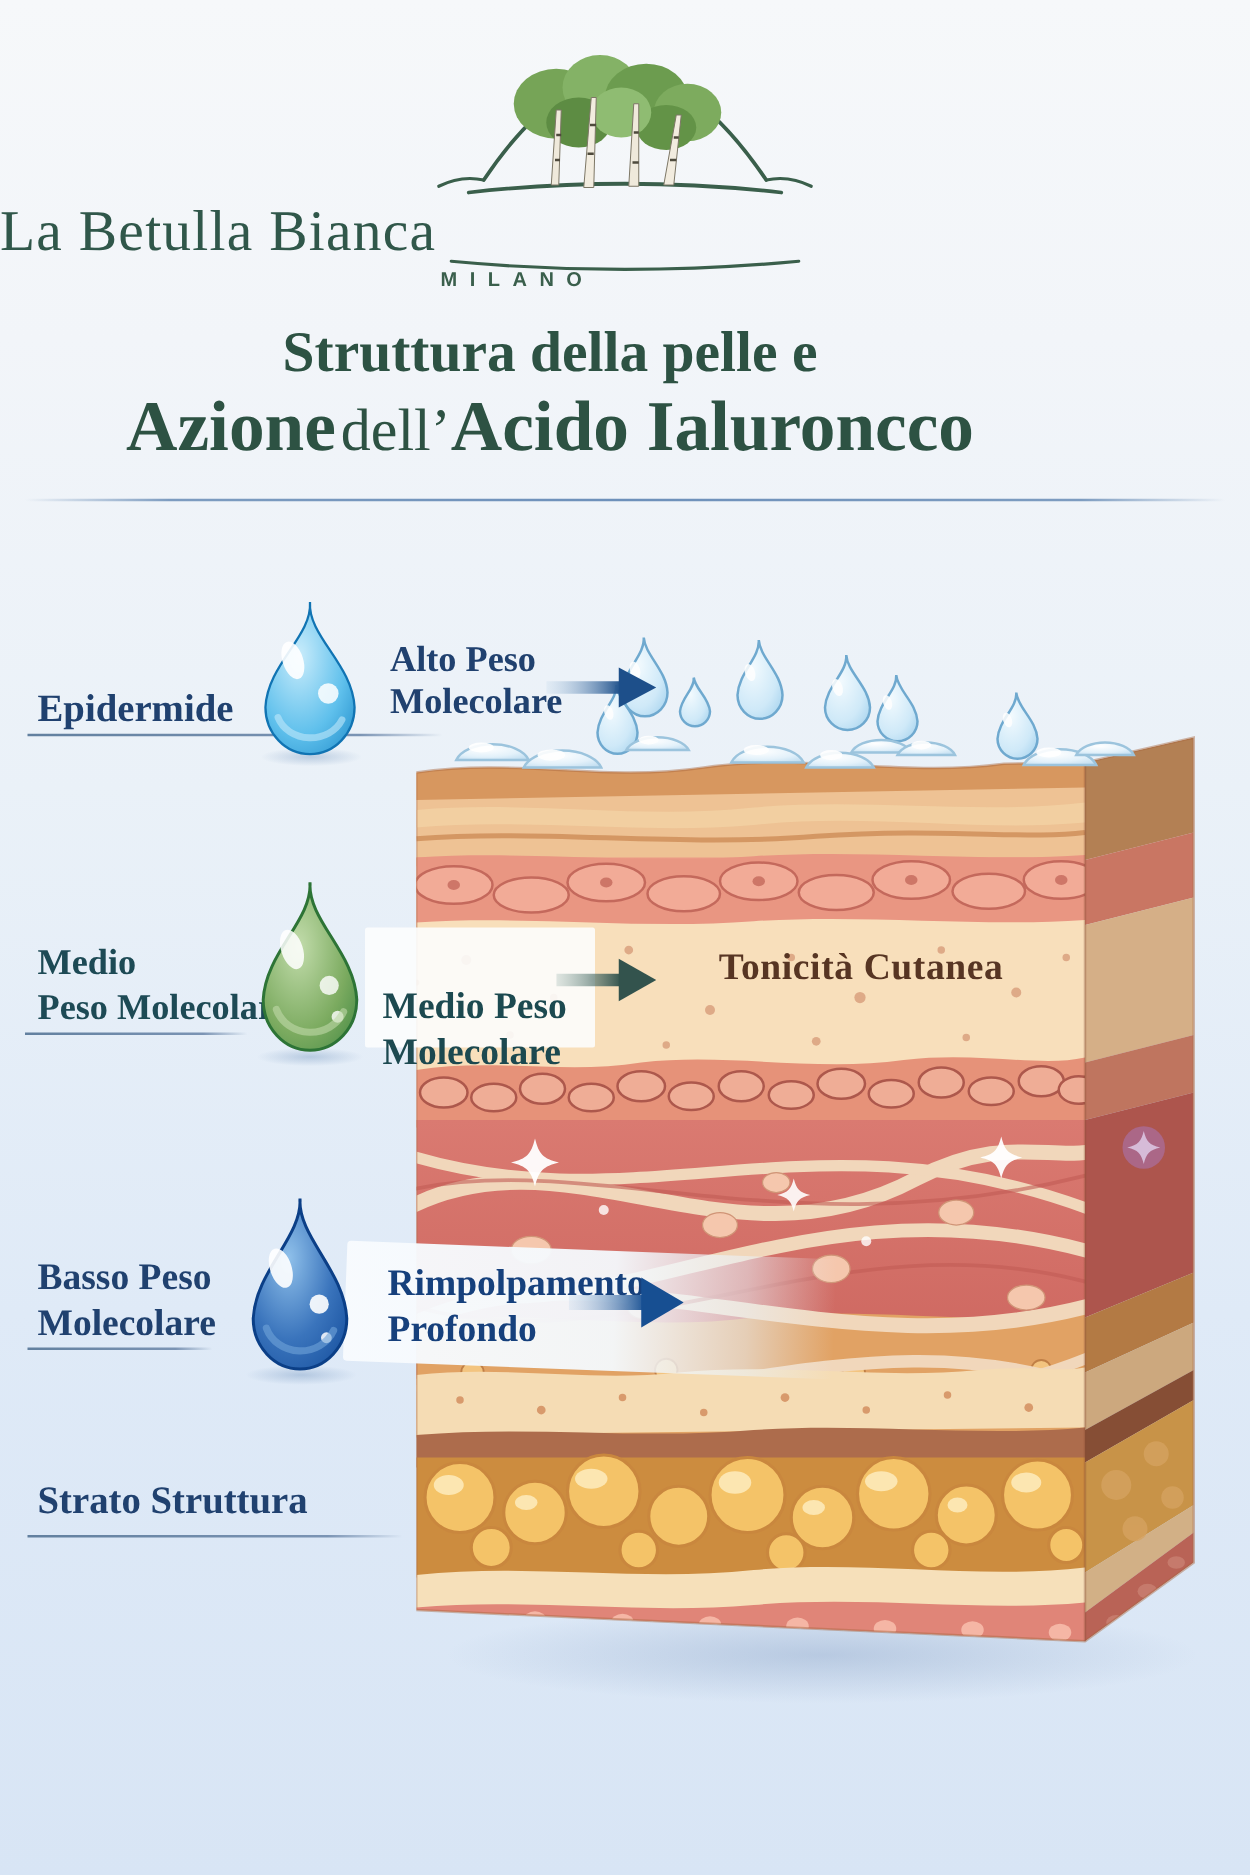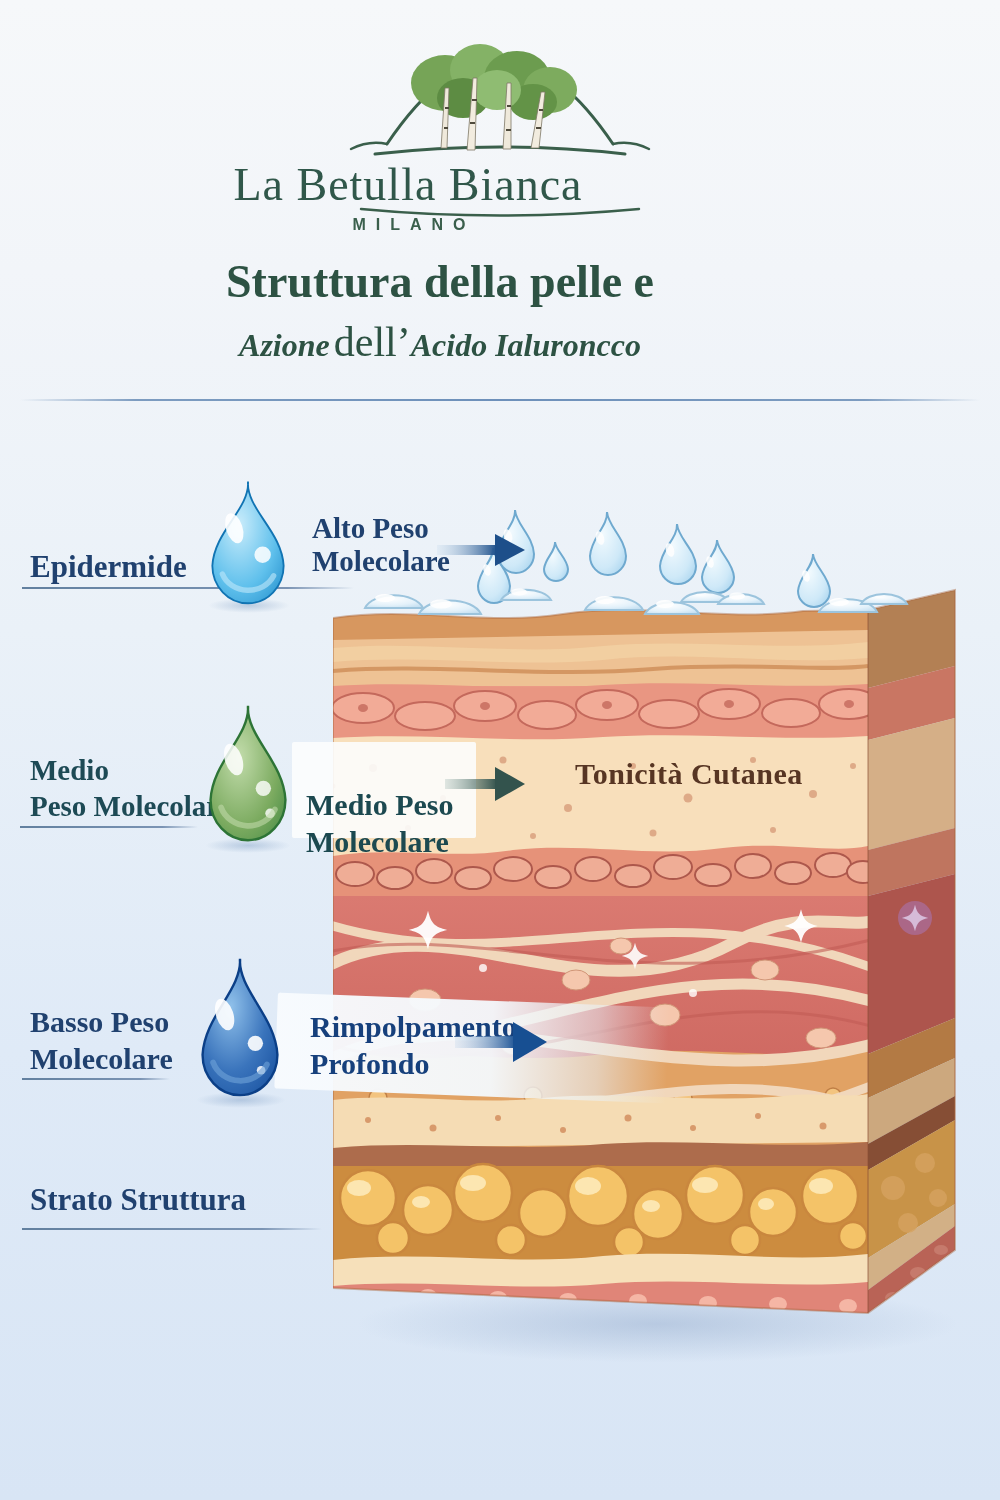--- a/index.html
+++ b/index.html
@@ -3,30 +3,30 @@
 <meta charset="utf-8">
 <style>
   html,body{margin:0;padding:0;background:#c9d6e8;}
   #canvas{
     position:relative;width:1000px;height:1500px;overflow:hidden;
     background:linear-gradient(180deg,#f6f8fa 0%,#f2f5f9 18%,#eaf1f8 42%,#dfeaf7 70%,#d8e5f5 100%);
     font-family:"Liberation Serif", serif;
   }
   .abs{position:absolute;}
   
-  .brand-name{left:0;top:158px;width:816px;text-align:center;
+  .brand-name{left:0;top:158px;width:816px;
     font-size:46px;color:#30574a;letter-spacing:1px;}
   .brand-city{left:0;top:216px;width:828px;text-align:center;
     font-family:"Liberation Sans",sans-serif;font-size:16px;letter-spacing:10px;
     color:#3a5f4c;font-weight:600;}
   
   .title{left:0;top:252px;width:880px;text-align:center;color:#2d5243;line-height:60px;}
   .title .l1{font-size:46px;font-weight:600;}
-  .title .w-bold{font-size:32px;font-weight:700;font-style:italic;}
-  .title .w-mid{font-size:42px;font-weight:500;}
+  .title .w-bold{font-size:57px;font-weight:700;}
+  .title .w-mid{font-size:48px;font-weight:500;}
   .divider{left:20px;top:399px;width:960px;height:2px;
     background:linear-gradient(90deg,rgba(125,156,192,0) 0%,#7d9cc0 12%,#6d90ba 50%,#7d9cc0 88%,rgba(125,156,192,0) 100%);}
   
   .lbl{color:#20416f;font-weight:700;}
   .lbl .ln{display:block;}
   .underline{height:2px;background:linear-gradient(90deg,#62809f 0%,#7b94b4 80%,rgba(123,148,180,0) 100%);}
   .annotation{color:#573523;font-weight:600;font-size:30px;letter-spacing:.5px;}
   .panel{background:rgba(252,253,253,.9);border-radius:2px;}
   .band{border-radius:3px;
     background:linear-gradient(90deg,rgba(248,251,254,.97) 0%,rgba(244,249,253,.95) 55%,rgba(233,242,250,.55) 82%,rgba(233,242,250,0) 100%);

